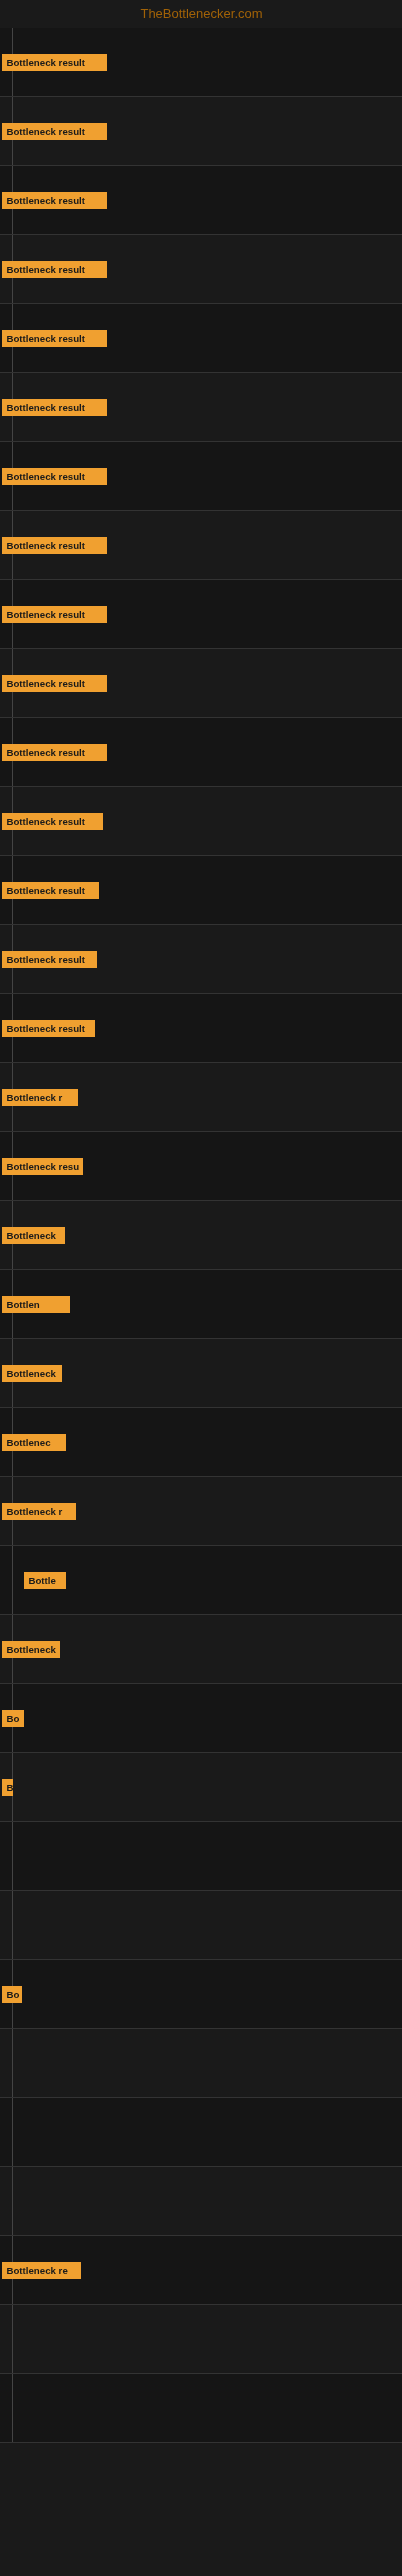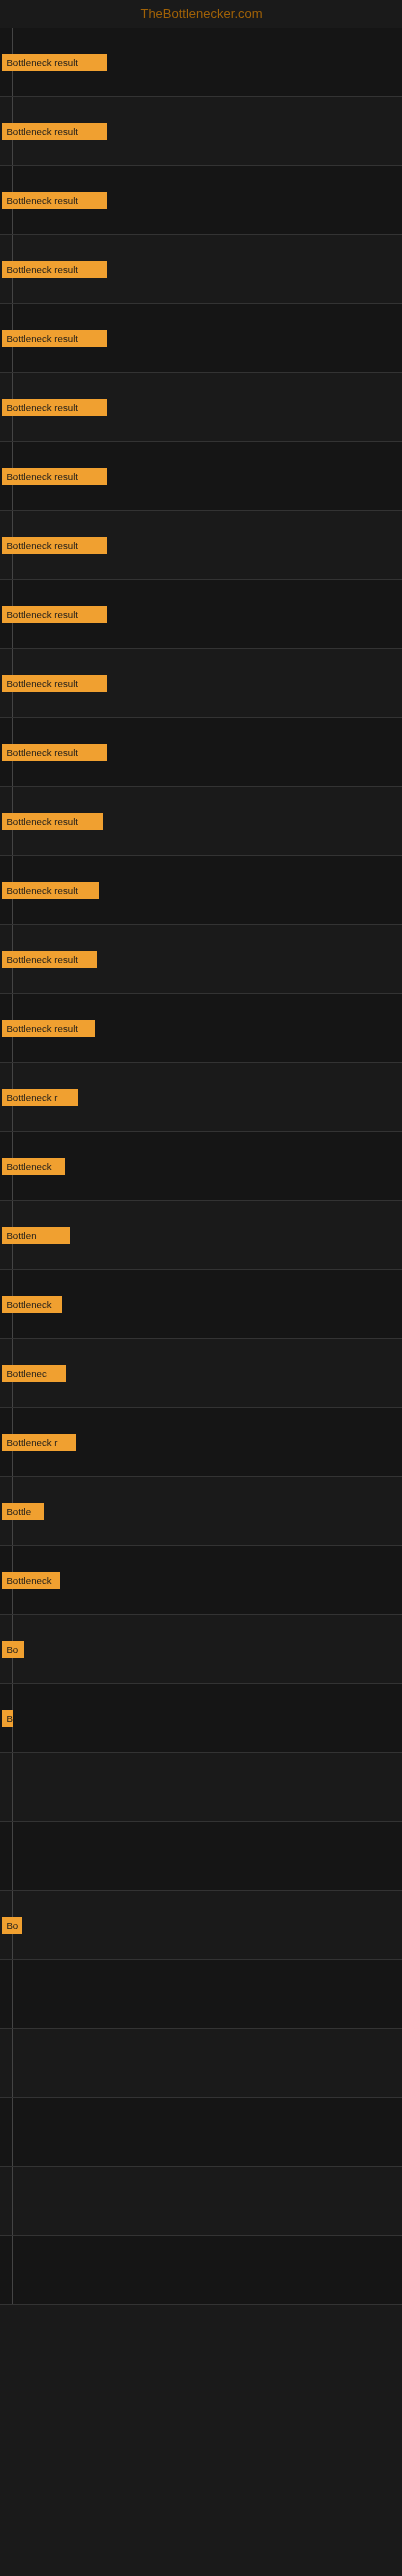--- a/index.html
+++ b/index.html
@@ -45,21 +45,21 @@
       padding-left: 1.6px;
       position: absolute;
       left: 0;
       height: 24px;
     }
 
     .result-label {
       background-color: #f0a030;
       color: #1a1a1a;
       font-size: 9.7px;
-      font-weight: normal;
+      font-weight: bold;
       padding: 3.2px 4.8px;
       white-space: nowrap;
       overflow: hidden;
     }
 
     .bar-line {
       position: absolute;
       left: 0;
       bottom: 0;
       height: 0.8px;
@@ -192,20 +192,27 @@
     <div class="bar-container">
       <div class="vertical-line"></div>
       <div class="result-bar">
         <div class="result-label" style="width: 76px;">Bottleneck r</div>
       </div>
       <div class="bar-line"></div>
     </div>
     <div class="bar-container">
       <div class="vertical-line"></div>
       <div class="result-bar">
+        <div class="result-label" style="width: 81px;">Bottleneck resu</div>
+      </div>
+      <div class="bar-line"></div>
+    </div>
+    <div class="bar-container">
+      <div class="vertical-line"></div>
+      <div class="result-bar">
         <div class="result-label" style="width: 63px;">Bottleneck</div>
       </div>
       <div class="bar-line"></div>
     </div>
     <div class="bar-container">
       <div class="vertical-line"></div>
       <div class="result-bar">
         <div class="result-label" style="width: 68px;">Bottlen</div>
       </div>
       <div class="bar-line"></div>
@@ -227,21 +234,21 @@
     <div class="bar-container">
       <div class="vertical-line"></div>
       <div class="result-bar">
         <div class="result-label" style="width: 74px;">Bottleneck r</div>
       </div>
       <div class="bar-line"></div>
     </div>
     <div class="bar-container">
       <div class="vertical-line"></div>
       <div class="result-bar">
-        <div class="result-label" style="width: 42px;">Bottle</div>
+        <div class="result-label" style="width: 42px; margin-left: 22px;">Bottle</div>
       </div>
       <div class="bar-line"></div>
     </div>
     <div class="bar-container">
       <div class="vertical-line"></div>
       <div class="result-bar">
         <div class="result-label" style="width: 58px;">Bottleneck</div>
       </div>
       <div class="bar-line"></div>
     </div>
@@ -281,20 +288,27 @@
     <div class="bar-container">
       <div class="vertical-line"></div>
       <div class="bar-line"></div>
     </div>
     <div class="bar-container">
       <div class="vertical-line"></div>
       <div class="bar-line"></div>
     </div>
     <div class="bar-container">
       <div class="vertical-line"></div>
+      <div class="result-bar">
+        <div class="result-label" style="width: 79px;">Bottleneck re</div>
+      </div>
+      <div class="bar-line"></div>
+    </div>
+    <div class="bar-container">
+      <div class="vertical-line"></div>
       <div class="bar-line"></div>
     </div>
     <div class="bar-container">
       <div class="vertical-line"></div>
       <div class="bar-line"></div>
     </div>
   </div>
 
 
 </body></html>

